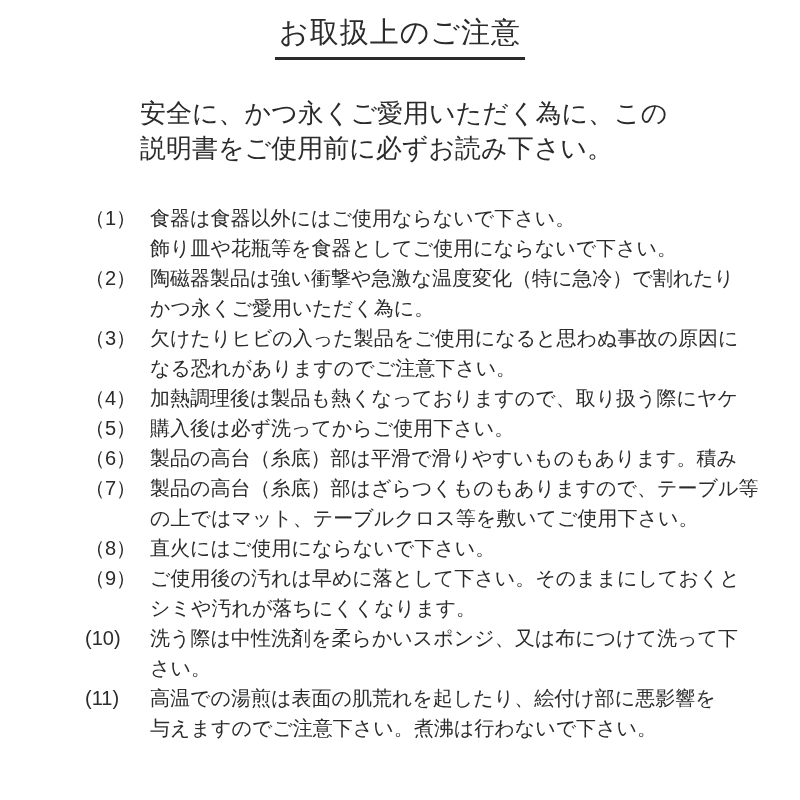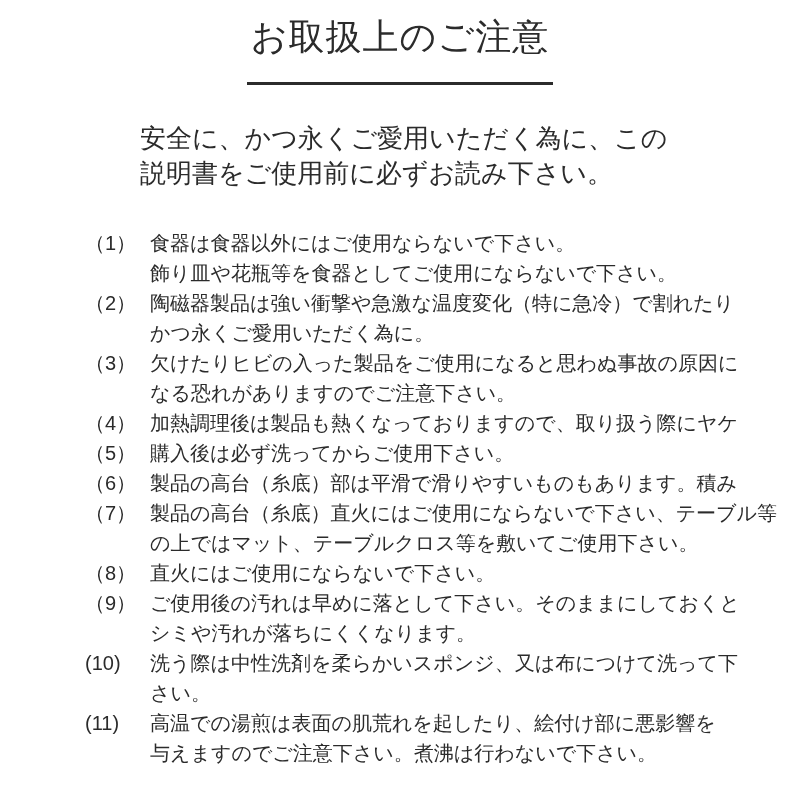--- a/index.html
+++ b/index.html
@@ -20,25 +20,25 @@
     height: 800px;
     box-sizing: border-box;
     padding-top: 14px;
   }
   .title-wrap {
     text-align: center;
   }
   .title {
     display: inline-block;
     margin: 0;
-    font-size: 36px;
+    font-size: 29px;
     font-weight: 500;
     letter-spacing: 1px;
     line-height: 1.25;
-    padding: 0 4px 23px 4px;
+    padding: 0 4px 7px 4px;
     border-bottom: 3px solid #2b2b2b;
   }
   .intro {
     margin: 36px 0 0 140px;
     font-size: 26px;
     font-weight: 400;
     line-height: 35px;
     letter-spacing: 0px;
   }
   .precautions {
@@ -113,21 +113,21 @@
       </div>
       <div class="p-item">
         <span class="p-num">（6）</span>
         <div class="p-txt">
           <div>製品の高台（糸底）部は平滑で滑りやすいものもあります。積み</div>
         </div>
       </div>
       <div class="p-item">
         <span class="p-num">（7）</span>
         <div class="p-txt">
-          <div>製品の高台（糸底）直火にはご使用にならないで下さい、テーブル等</div>
+          <div>製品の高台（糸底）部はざらつくものもありますので、テーブル等</div>
           <div>の上ではマット、テーブルクロス等を敷いてご使用下さい。</div>
         </div>
       </div>
       <div class="p-item">
         <span class="p-num">（8）</span>
         <div class="p-txt">
           <div>直火にはご使用にならないで下さい。</div>
         </div>
       </div>
       <div class="p-item">

